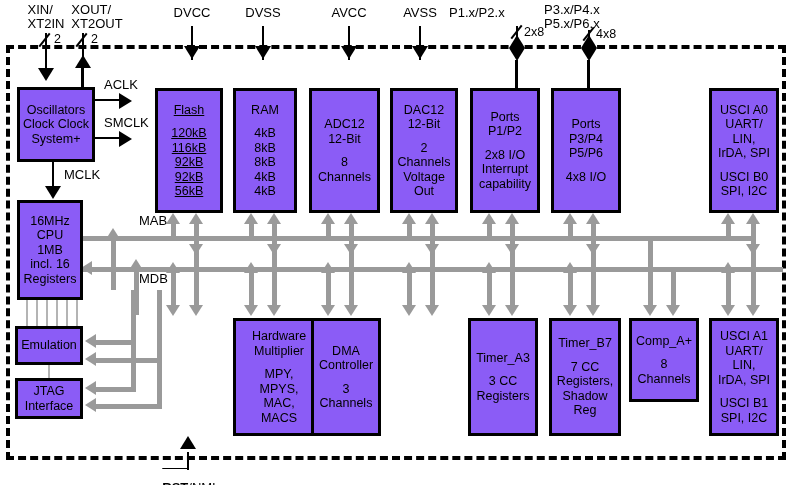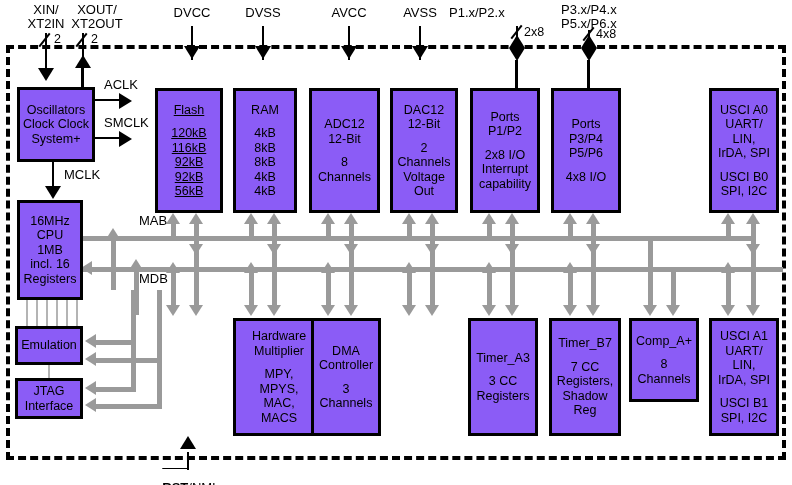--- a/index.html
+++ b/index.html
@@ -34,21 +34,21 @@
   .blk .gap{display:block;height:9px;}
 
   
   .lbl{
     position:absolute;
     font-size:13px;
     line-height:14px;
     white-space:pre;
     z-index:8;
   }
-  .lbl.c{transform:translateX(-50%);text-align:center;}
+  .lbl.c{transform:translateX(-50%);text-align:left;}
   .ovl{border-top:1.4px solid #000;padding-top:12px;display:inline-block;font-weight:bold;}
 
   
   .bl-v{position:absolute;width:2px;background:#000;z-index:4;}
   .bl-h{position:absolute;height:2px;background:#000;z-index:4;}
   .bl-v.thick{width:3px;}
 
   
   .ah{position:absolute;width:0;height:0;z-index:5;}
   .ah.down{border-left:8px solid transparent;border-right:8px solid transparent;border-top:13px solid #000;}
@@ -110,21 +110,21 @@
   <div class="ah down" style="left:412px;top:46px;"></div>
 
   <div class="lbl" style="left:449px;top:6px;">P1.x/P2.x</div>
   <div class="bl-v" style="left:516px;top:26px;height:22px;"></div>
   <div class="slash" style="left:508px;top:31px;"></div>
   <div class="cnt" style="left:524px;top:25px;">2x8</div>
   <div class="ah up" style="left:509px;top:35px;"></div>
   <div class="ah down" style="left:509px;top:48px;"></div>
   <div class="bl-v thick" style="left:515px;top:60px;height:28px;"></div>
 
-  <div class="lbl" style="left:561px;top:3px;"><span class="ln" style="white-space:pre-line;display:block;">P3.x/P4.x
+  <div class="lbl" style="left:544px;top:3px;"><span class="ln" style="white-space:pre-line;display:block;">P3.x/P4.x
 P5.x/P6.x</span></div>
   <div class="bl-v" style="left:588px;top:30px;height:18px;"></div>
   <div class="slash" style="left:580px;top:33px;"></div>
   <div class="cnt" style="left:596px;top:27px;">4x8</div>
   <div class="ah up" style="left:581px;top:35px;"></div>
   <div class="ah down" style="left:581px;top:48px;"></div>
   <div class="bl-v thick" style="left:587px;top:60px;height:28px;"></div>
 
   <div class="blk" style="left:17px;top:87px;width:78px;height:75px;">
     <span class="ln">Oscillators</span>

